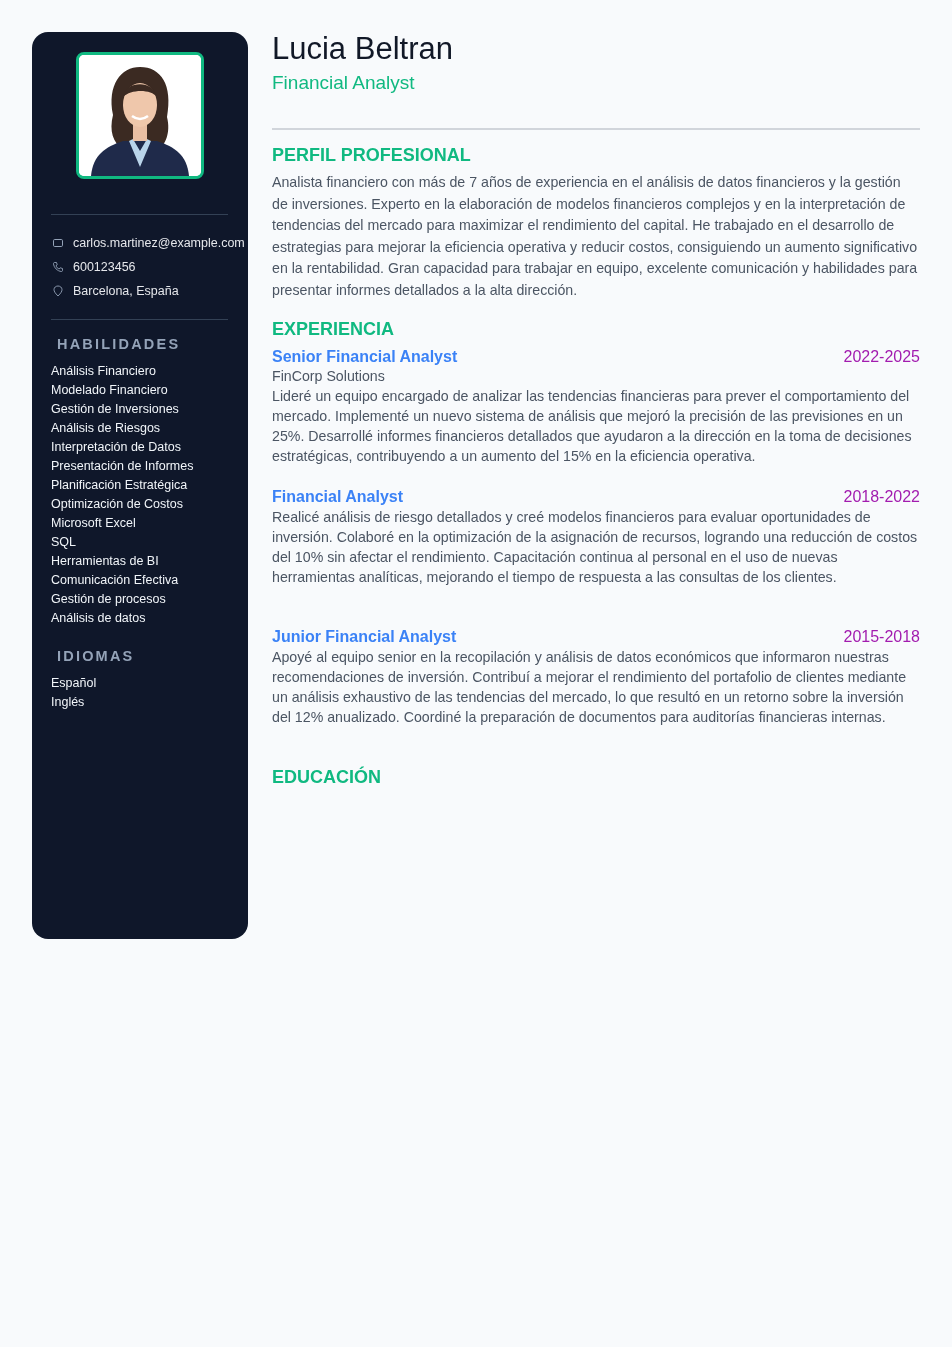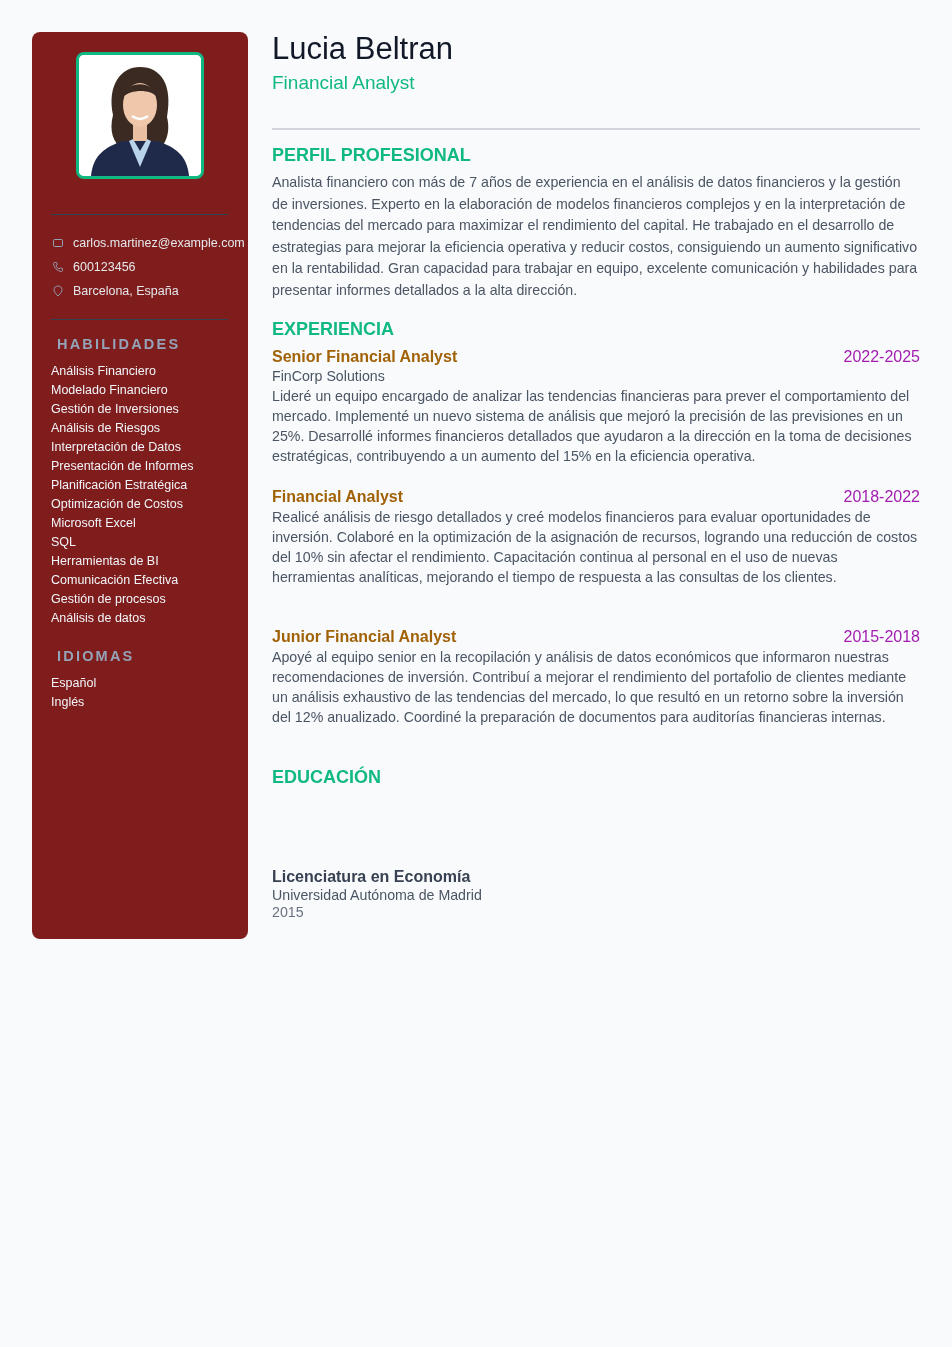--- a/index.html
+++ b/index.html
@@ -1,21 +1,21 @@
 <!DOCTYPE html>
 <html><head>
 <meta charset="utf-8">
 <style>
   * { box-sizing: border-box; margin: 0; padding: 0; }
   html, body { width: 952px; height: 1347px; background: #f8fafc; }
   body { font-family: "Liberation Sans", sans-serif; position: relative; color: #374151; }
 
   .sidebar {
     position: absolute; left: 32px; top: 32px; width: 216px; height: 907px;
-    background: #7f1d1d; border-radius: 8px; color: #e5e7eb;
+    background: #0f172a; border-radius: 16px; color: #e5e7eb;
   }
   .photo {
     position: absolute; left: 44px; top: 20px; width: 128px; height: 127px;
     border: 3px solid #10b981; border-radius: 8px; background: #ffffff; overflow: hidden;
   }
   .photo svg { display: block; width: 100%; height: 100%; }
   .divider {
     position: absolute; left: 19px; width: 177px; height: 1px; background: #334155;
   }
   .contact { position: absolute; left: 19px; top: 199px; }
@@ -32,21 +32,21 @@
 
   .main { position: absolute; left: 272px; top: 30px; width: 648px; }
   .name { font-size: 31px; color: #111827; font-weight: normal; line-height: 38px; }
   .role { font-size: 19px; color: #10b981; margin-top: 3px; line-height: 24px; }
   .rule { position: absolute; top: 98px; left: 0; width: 648px; height: 2px; background: #d1d5db; }
   .sec-title { position: absolute; left: 0; font-size: 18px; font-weight: bold; color: #10b981; }
   .para { position: absolute; left: 0; width: 648px; font-size: 14.2px; line-height: 21.5px; color: #4b5563; }
 
   .job { position: absolute; left: 0; width: 648px; }
   .job-head { display: flex; justify-content: space-between; align-items: baseline; }
-  .job-title { font-size: 16px; font-weight: bold; color: #a16207; line-height: 20px; }
+  .job-title { font-size: 16px; font-weight: bold; color: #3b82f6; line-height: 20px; }
   .job-date { font-size: 16px; color: #a21caf; }
   .job-company { font-size: 14.2px; color: #4b5563; line-height: 19px; }
   .job-desc { font-size: 14.2px; line-height: 20px; color: #4b5563; }
 
   .edu { position: absolute; left: 0; }
   .edu-degree { font-size: 16px; font-weight: bold; color: #374151; line-height: 20px; }
   .edu-school { font-size: 14.2px; color: #4b5563; line-height: 17px; }
   .edu-year { font-size: 14.2px; color: #6b7280; line-height: 16px; }
 </style>
 </head>
@@ -153,18 +153,13 @@
     <div class="job-head">
       <span class="job-title">Junior Financial Analyst</span>
       <span class="job-date">2015-2018</span>
     </div>
     <p class="job-desc">Apoyé al equipo senior en la recopilación y análisis de datos económicos que informaron nuestras recomendaciones de inversión. Contribuí a mejorar el rendimiento del portafolio de clientes mediante un análisis exhaustivo de las tendencias del mercado, lo que resultó en un retorno sobre la inversión del 12% anualizado. Coordiné la preparación de documentos para auditorías financieras internas.</p>
   </div>
 
   <h2 class="sec-title" style="top:737px;">EDUCACIÓN</h2>
 
 
-  <div class="edu" style="top:837px;">
-    <div class="edu-degree">Licenciatura en Economía</div>
-    <div class="edu-school">Universidad Autónoma de Madrid</div>
-    <div class="edu-year">2015</div>
-  </div>
 </main>
 
 </body></html>

